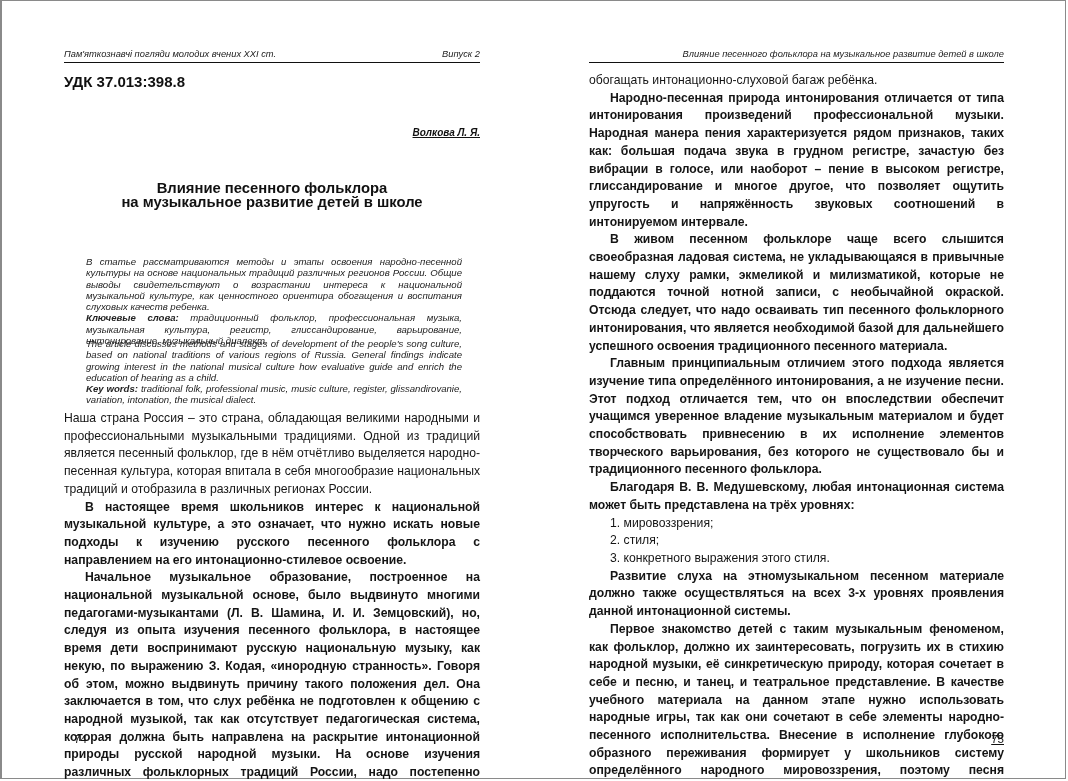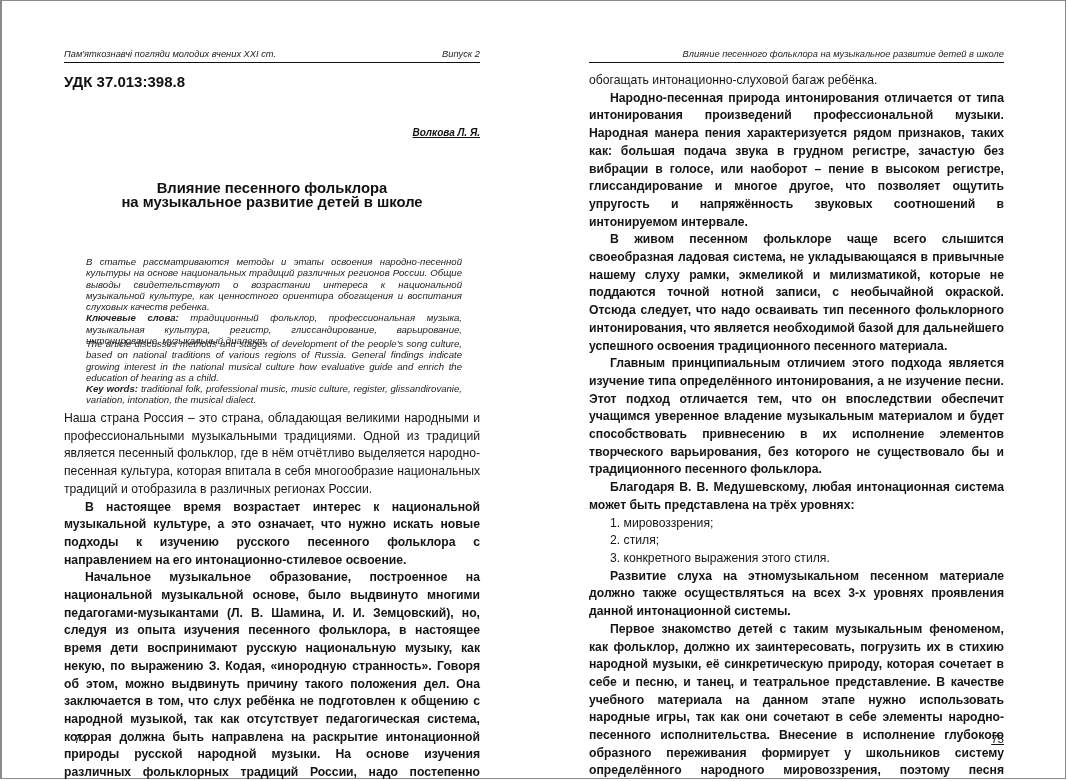--- a/index.html
+++ b/index.html
@@ -75,21 +75,21 @@
     <p><b>Ключевые слова:</b><span> традиционный фольклор, профессиональная музыка, музыкальная культура, регистр, глиссандирование, варьирование, интонирование, музыкальный диалект.</span></p>
   </div>
 
   <div class="abstract abs-en">
     <p>The article discusses methods and stages of development of the people's song culture, based on national traditions of various regions of Russia. General findings indicate growing interest in the national musical culture how evaluative guide and enrich the education of hearing as a child.</p>
     <p><b>Key words:</b><span> traditional folk, professional music, music culture, register, glissandirovanie, variation, intonation, the musical dialect.</span></p>
   </div>
 
   <div class="body-text left-body">
     <p>Наша страна Россия – это страна, обладающая великими народными и профессиональными музыкальными традициями. Одной из традиций является песенный фольклор, где в нём отчётливо выделяется народно-песенная культура, которая впитала в себя многообразие национальных традиций и  отобразила в различных регионах России.</p>
-    <p class="ind">В настоящее время возрастает интерес к национальной музыкальной культуре, а это означает, что нужно искать новые подходы к изучению русского песенного фольклора с направлением на его интонационно-стилевое освоение.</p>
+    <p class="ind">В настоящее время школьников интерес к национальной музыкальной культуре, а это означает, что нужно искать новые подходы к изучению русского песенного фольклора с направлением на его интонационно-стилевое освоение.</p>
     <p class="ind">Начальное музыкальное образование, построенное на национальной музыкальной основе, было выдвинуто многими педагогами-музыкантами (Л. В. Шамина, И. И. Земцовский), но, следуя из опыта изучения песенного фольклора, в настоящее время дети воспринимают русскую национальную музыку, как некую, по выражению З. Кодая, «инородную странность». Говоря об этом, можно выдвинуть причину такого положения дел. Она заключается в том, что слух ребёнка не подготовлен к общению с народной музыкой, так как отсутствует педагогическая система, которая должна быть направлена на раскрытие интонационной природы русской народной музыки. На основе изучения различных фольклорных традиций России, надо постепенно целенаправленно</p>
   </div>
 
   <div class="folio folio-left">74</div>
 </div>
 
 <div class="page page-right">
   <div class="running-head">
     <span class="r">Влияние песенного фольклора на музыкальное развитие детей в школе</span>
   </div>

